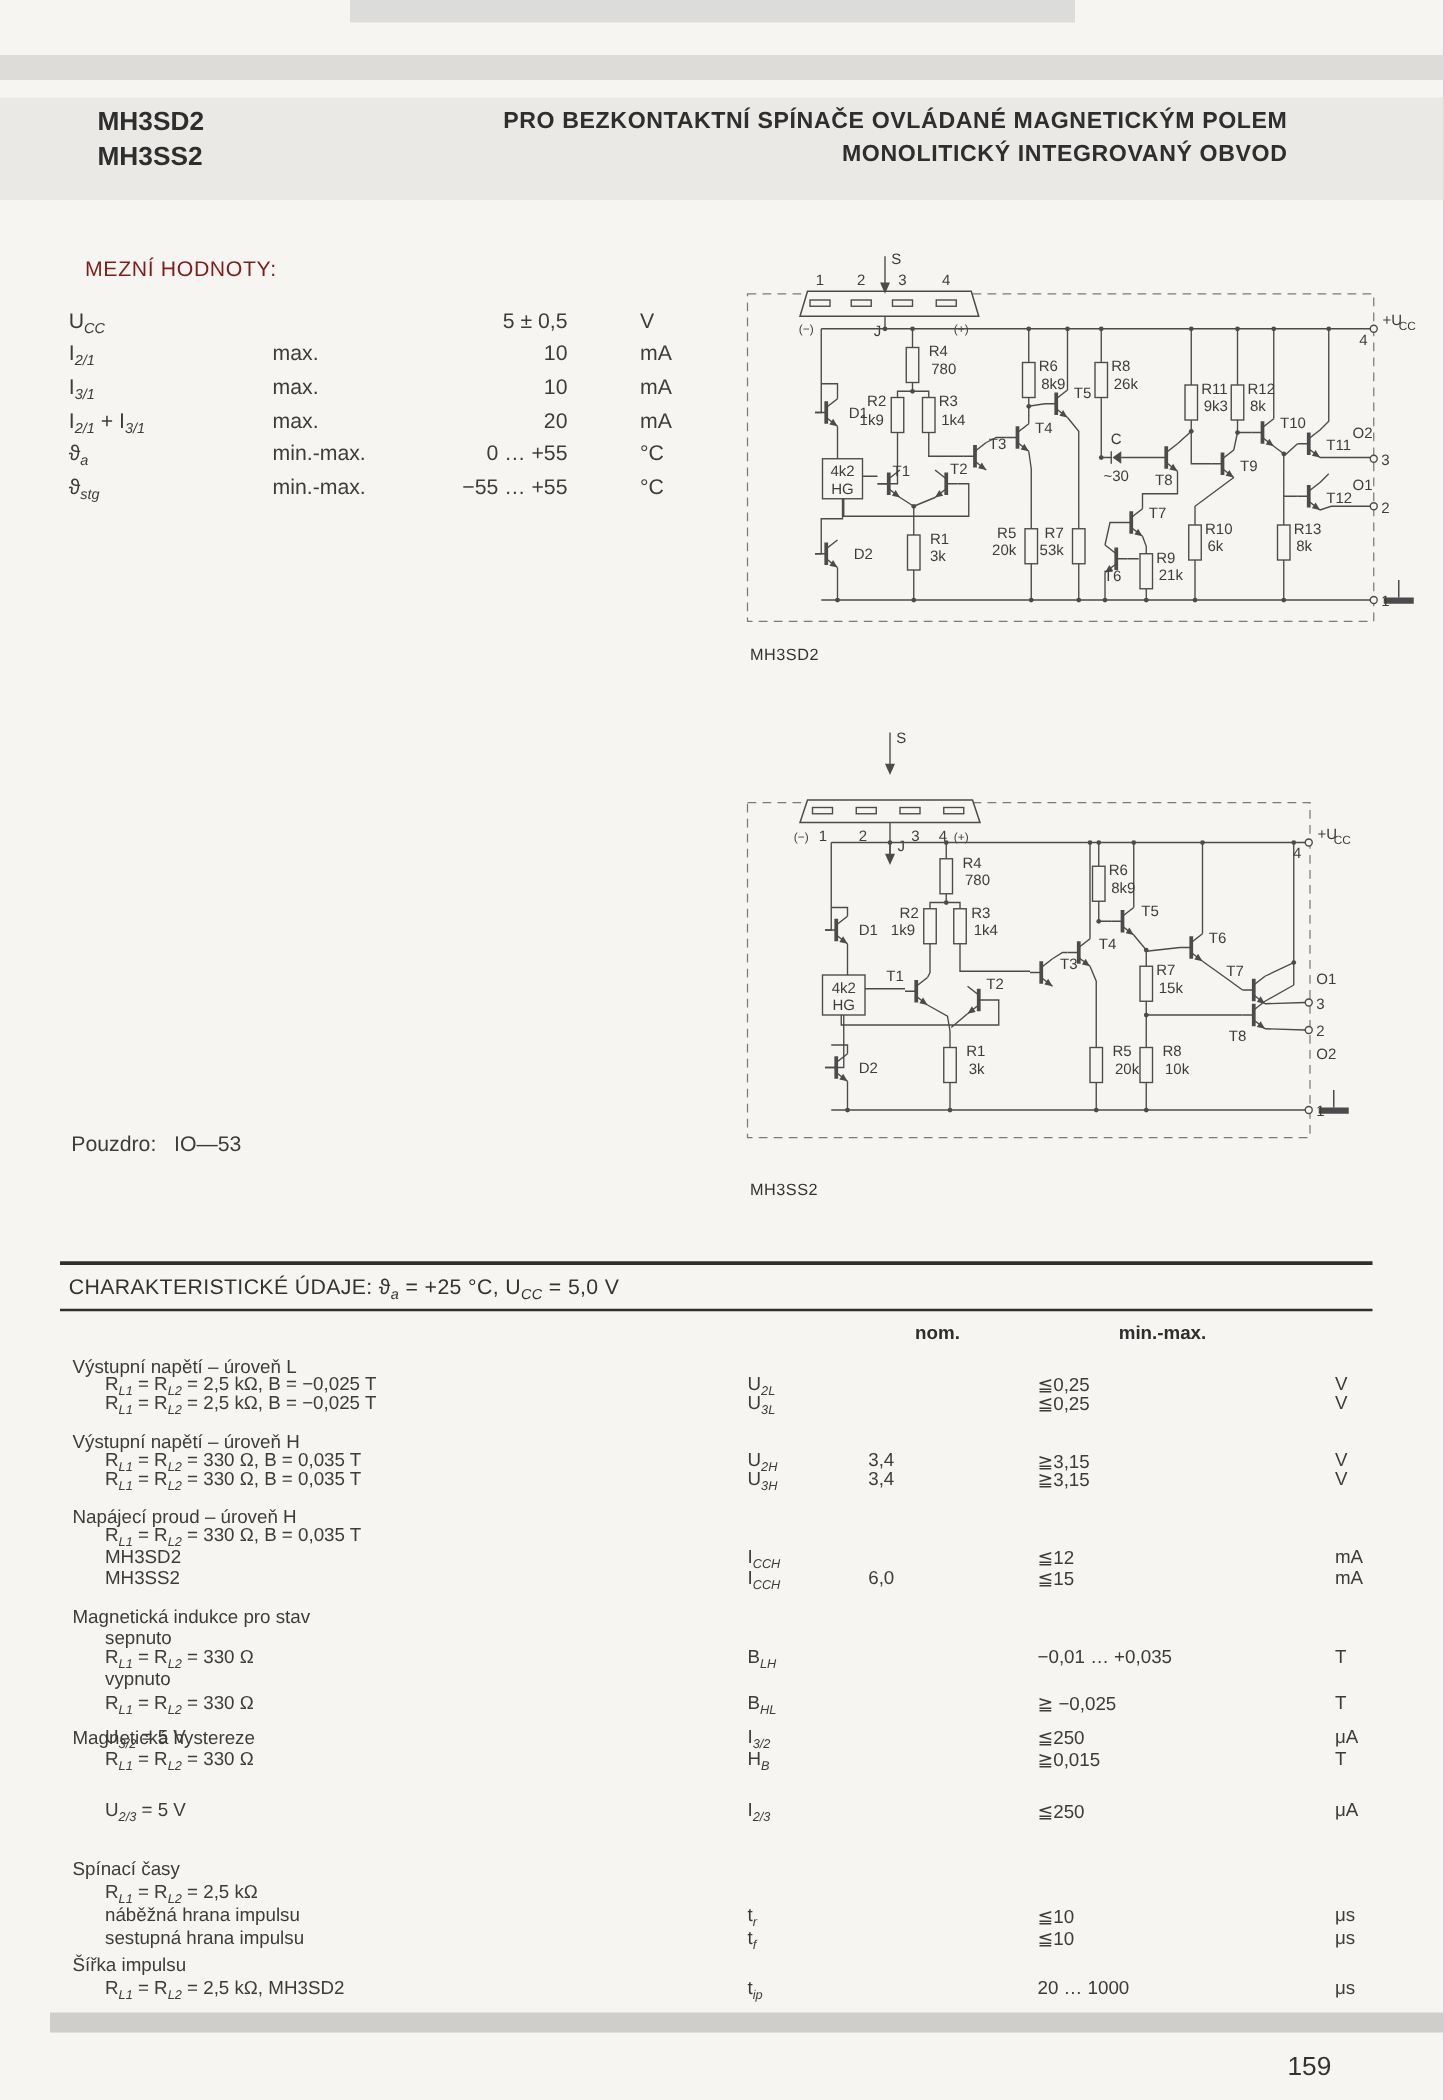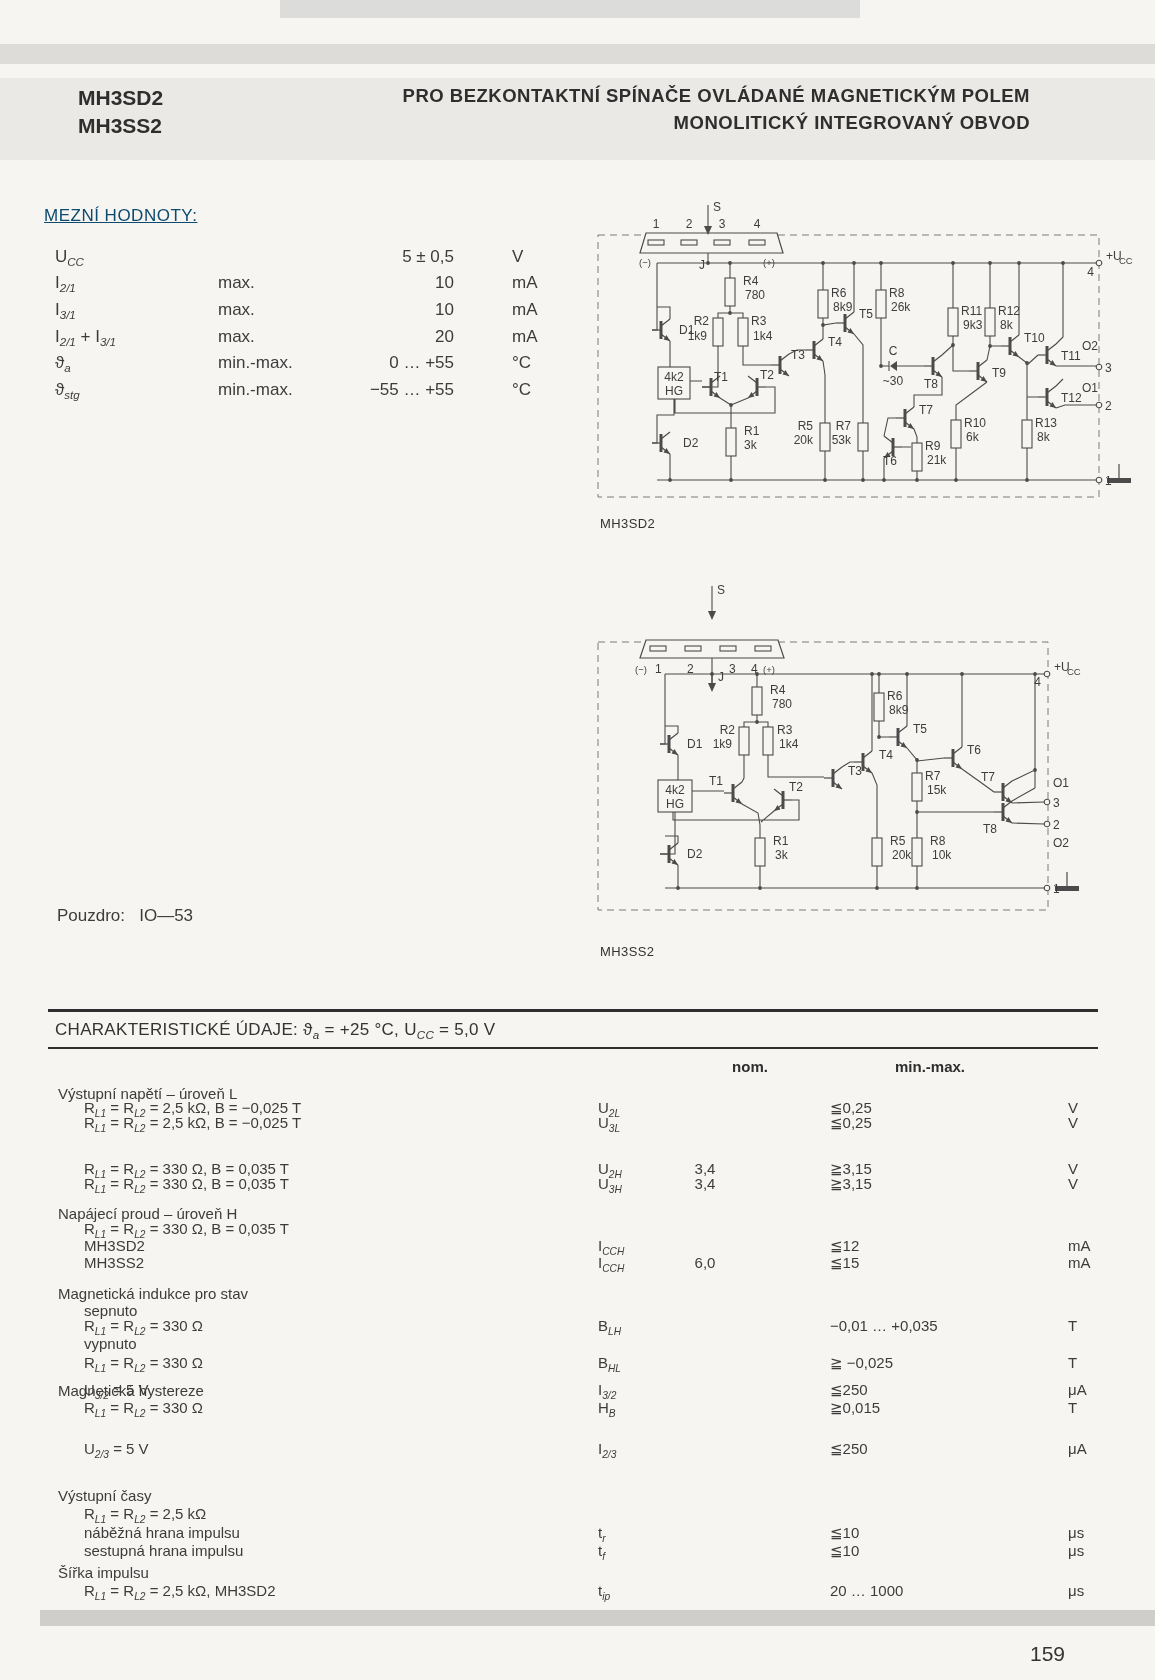--- a/index.html
+++ b/index.html
@@ -4,21 +4,21 @@
 <style>
   html,body{margin:0;padding:0;background:#9a9a9a;}
   .page{position:relative;width:1155px;height:1680px;background:#f6f5f2;
         font-family:"Liberation Sans",sans-serif;color:#3a3a3a;overflow:hidden;margin:0 auto;}
   .band{position:absolute;pointer-events:none;}
   sub{font-size:68%;font-style:italic;line-height:0;}
   
   .models{position:absolute;left:78px;top:84px;font-size:21px;font-weight:bold;color:#2e2e2e;line-height:28px;}
   .titles{position:absolute;right:125px;top:82px;text-align:right;font-size:18.5px;font-weight:bold;color:#2e2e2e;line-height:27px;letter-spacing:.5px;}
   
-  .lim-title{position:absolute;left:44px;top:206px;font-size:17px;color:#0c4a6e;letter-spacing:.5px;text-decoration:underline;}
+  .lim-title{position:absolute;left:68px;top:206px;font-size:17px;color:#7f1d1d;letter-spacing:.5px;}
   .lim-row{position:absolute;left:0;width:600px;height:22px;font-size:17px;color:#3c3c3c;}
   .lim-sym{position:absolute;left:55px;}
   .lim-qual{position:absolute;left:218px;}
   .lim-val{position:absolute;left:324px;width:130px;text-align:right;}
   .lim-unit{position:absolute;left:512px;}
   
   .rule{position:absolute;left:48px;width:1050px;background:#2f2f2f;}
   .char-title{position:absolute;left:55px;top:1020px;font-size:17px;color:#333;letter-spacing:.3px;}
   .thead{position:absolute;top:1058px;font-weight:bold;font-size:15px;color:#2e2e2e;}
   .trow{position:absolute;left:0;width:1155px;height:18px;font-size:15px;color:#3c3c3c;}
@@ -440,20 +440,23 @@
     <span class="rng">≦0,25</span>
     <span class="unit">V</span>
   </div>
   <div class="trow" style="top:1114px">
     <span class="cond"><span>R</span><sub>L1</sub><span> = R</span><sub>L2</sub><span> = 2,5 kΩ, B = −0,025 T</span></span>
     <span class="sym"><span>U</span><sub>3L</sub></span>
     <span class="nom"></span>
     <span class="rng">≦0,25</span>
     <span class="unit">V</span>
   </div>
+  <div class="trow" style="top:1145px">
+      <span class="grp">Výstupní napětí – úroveň H</span>
+    </div>
   <div class="trow" style="top:1160px">
     <span class="cond"><span>R</span><sub>L1</sub><span> = R</span><sub>L2</sub><span> = 330 Ω, B = 0,035 T</span></span>
     <span class="sym"><span>U</span><sub>2H</sub></span>
     <span class="nom">3,4</span>
     <span class="rng">≧3,15</span>
     <span class="unit">V</span>
   </div>
   <div class="trow" style="top:1175px">
     <span class="cond"><span>R</span><sub>L1</sub><span> = R</span><sub>L2</sub><span> = 330 Ω, B = 0,035 T</span></span>
     <span class="sym"><span>U</span><sub>3H</sub></span>
@@ -522,21 +525,21 @@
     <span class="unit">μA</span>
   </div>
   <div class="trow" style="top:1381px">
     <span class="cond"><span>U</span><sub>3/2</sub><span> = 5 V</span></span>
     <span class="sym"><span>I</span><sub>3/2</sub></span>
     <span class="nom"></span>
     <span class="rng">≦250</span>
     <span class="unit">μA</span>
   </div>
   <div class="trow" style="top:1487px">
-      <span class="grp">Výstupní časy</span>
+      <span class="grp">Spínací časy</span>
     </div>
   <div class="trow" style="top:1505px">
       <span class="cond"><span>R</span><sub>L1</sub><span> = R</span><sub>L2</sub><span> = 2,5 kΩ</span></span>
     </div>
   <div class="trow" style="top:1524px">
     <span class="cond"><span>náběžná hrana impulsu</span></span>
     <span class="sym"><span>t</span><sub>r</sub></span>
     <span class="nom"></span>
     <span class="rng">≦10</span>
     <span class="unit">μs</span>

